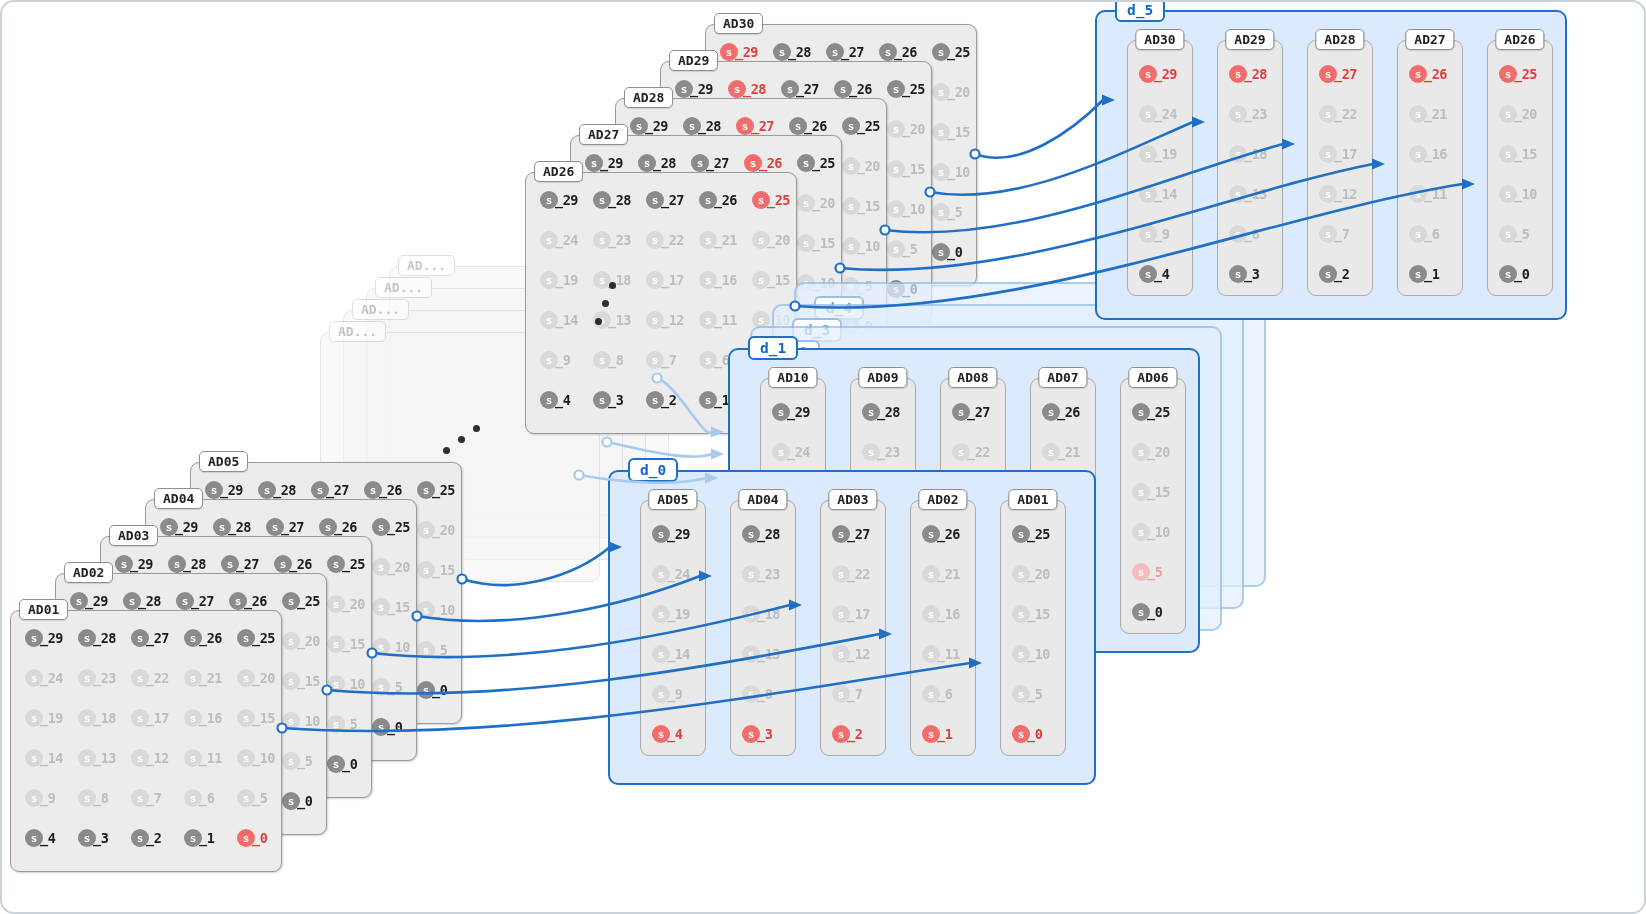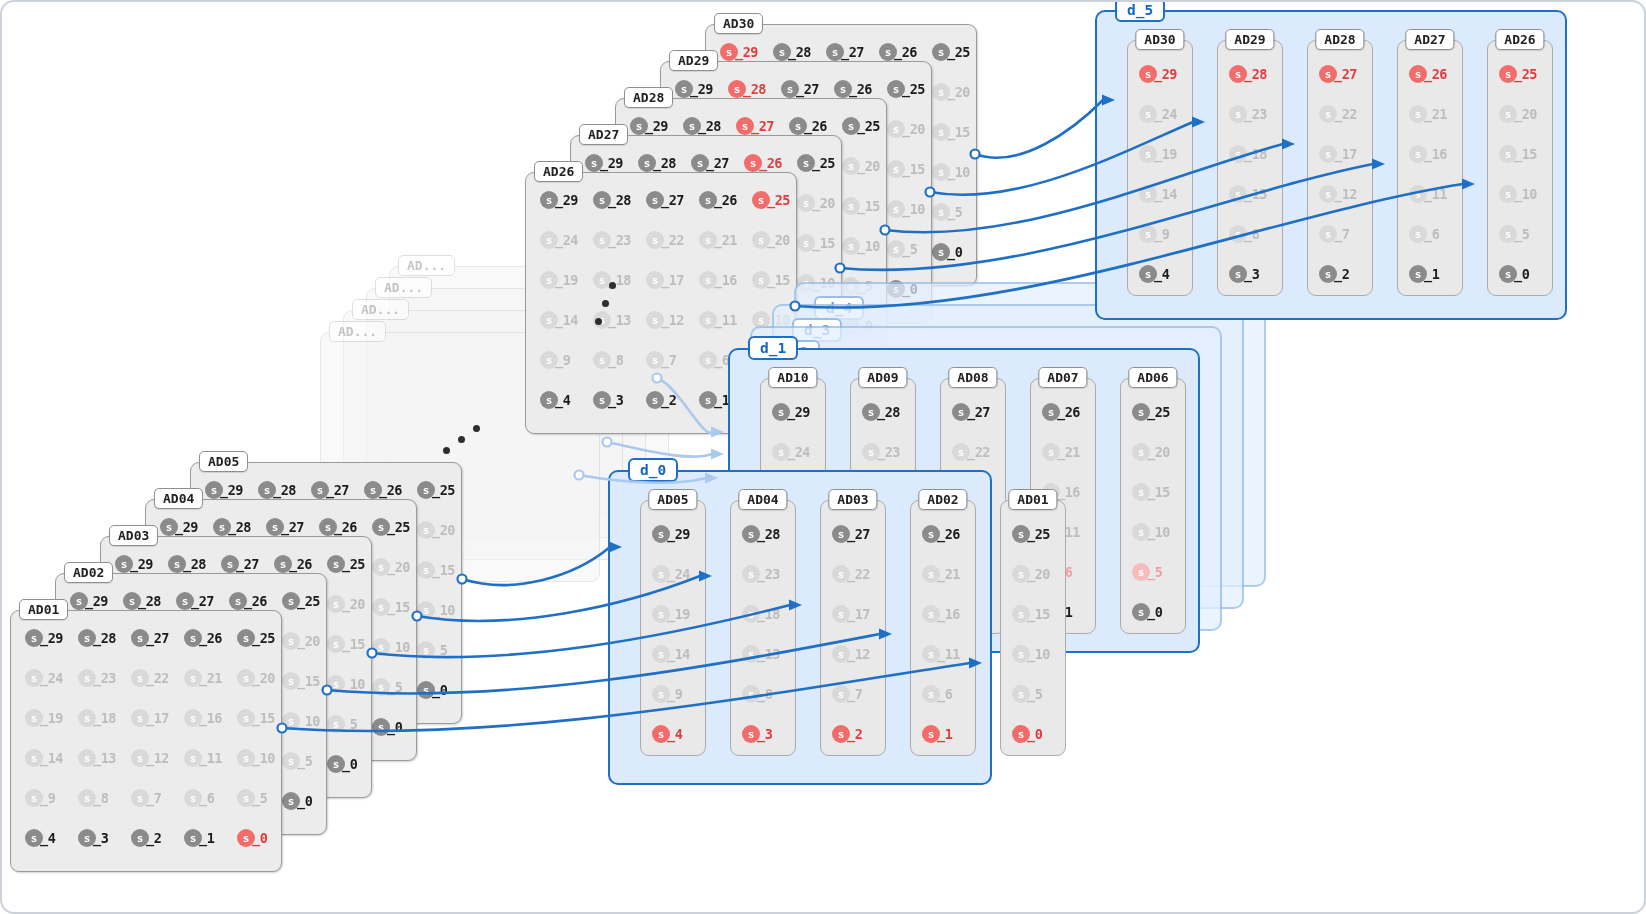--- a/index.html
+++ b/index.html
@@ -1595,21 +1595,21 @@
         <div class="token redfaded" style="left: 11px; top: 184px;">
           <div class="c">s</div>
           <div class="t">_5</div>
         </div>
         <div class="token dark" style="left: 11px; top: 224px;">
           <div class="c">s</div>
           <div class="t">_0</div>
         </div>
       </div>
     </div>
-    <div class="panel" style="left: 606px; top: 468px; width: 384px; height: 315px;">
+    <div class="panel" style="left: 606px; top: 468px; width: 488px; height: 315px;">
       <div class="ptab">d_0</div>
       <div class="pcol" style="left: 30px; top: 28px;">
         <div class="tab">AD05</div>
         <div class="token dark" style="left: 11px; top: 24px;">
           <div class="c">s</div>
           <div class="t">_29</div>
         </div>
         <div class="token faded" style="left: 11px; top: 64px;">
           <div class="c">s</div>
           <div class="t">_24</div>

